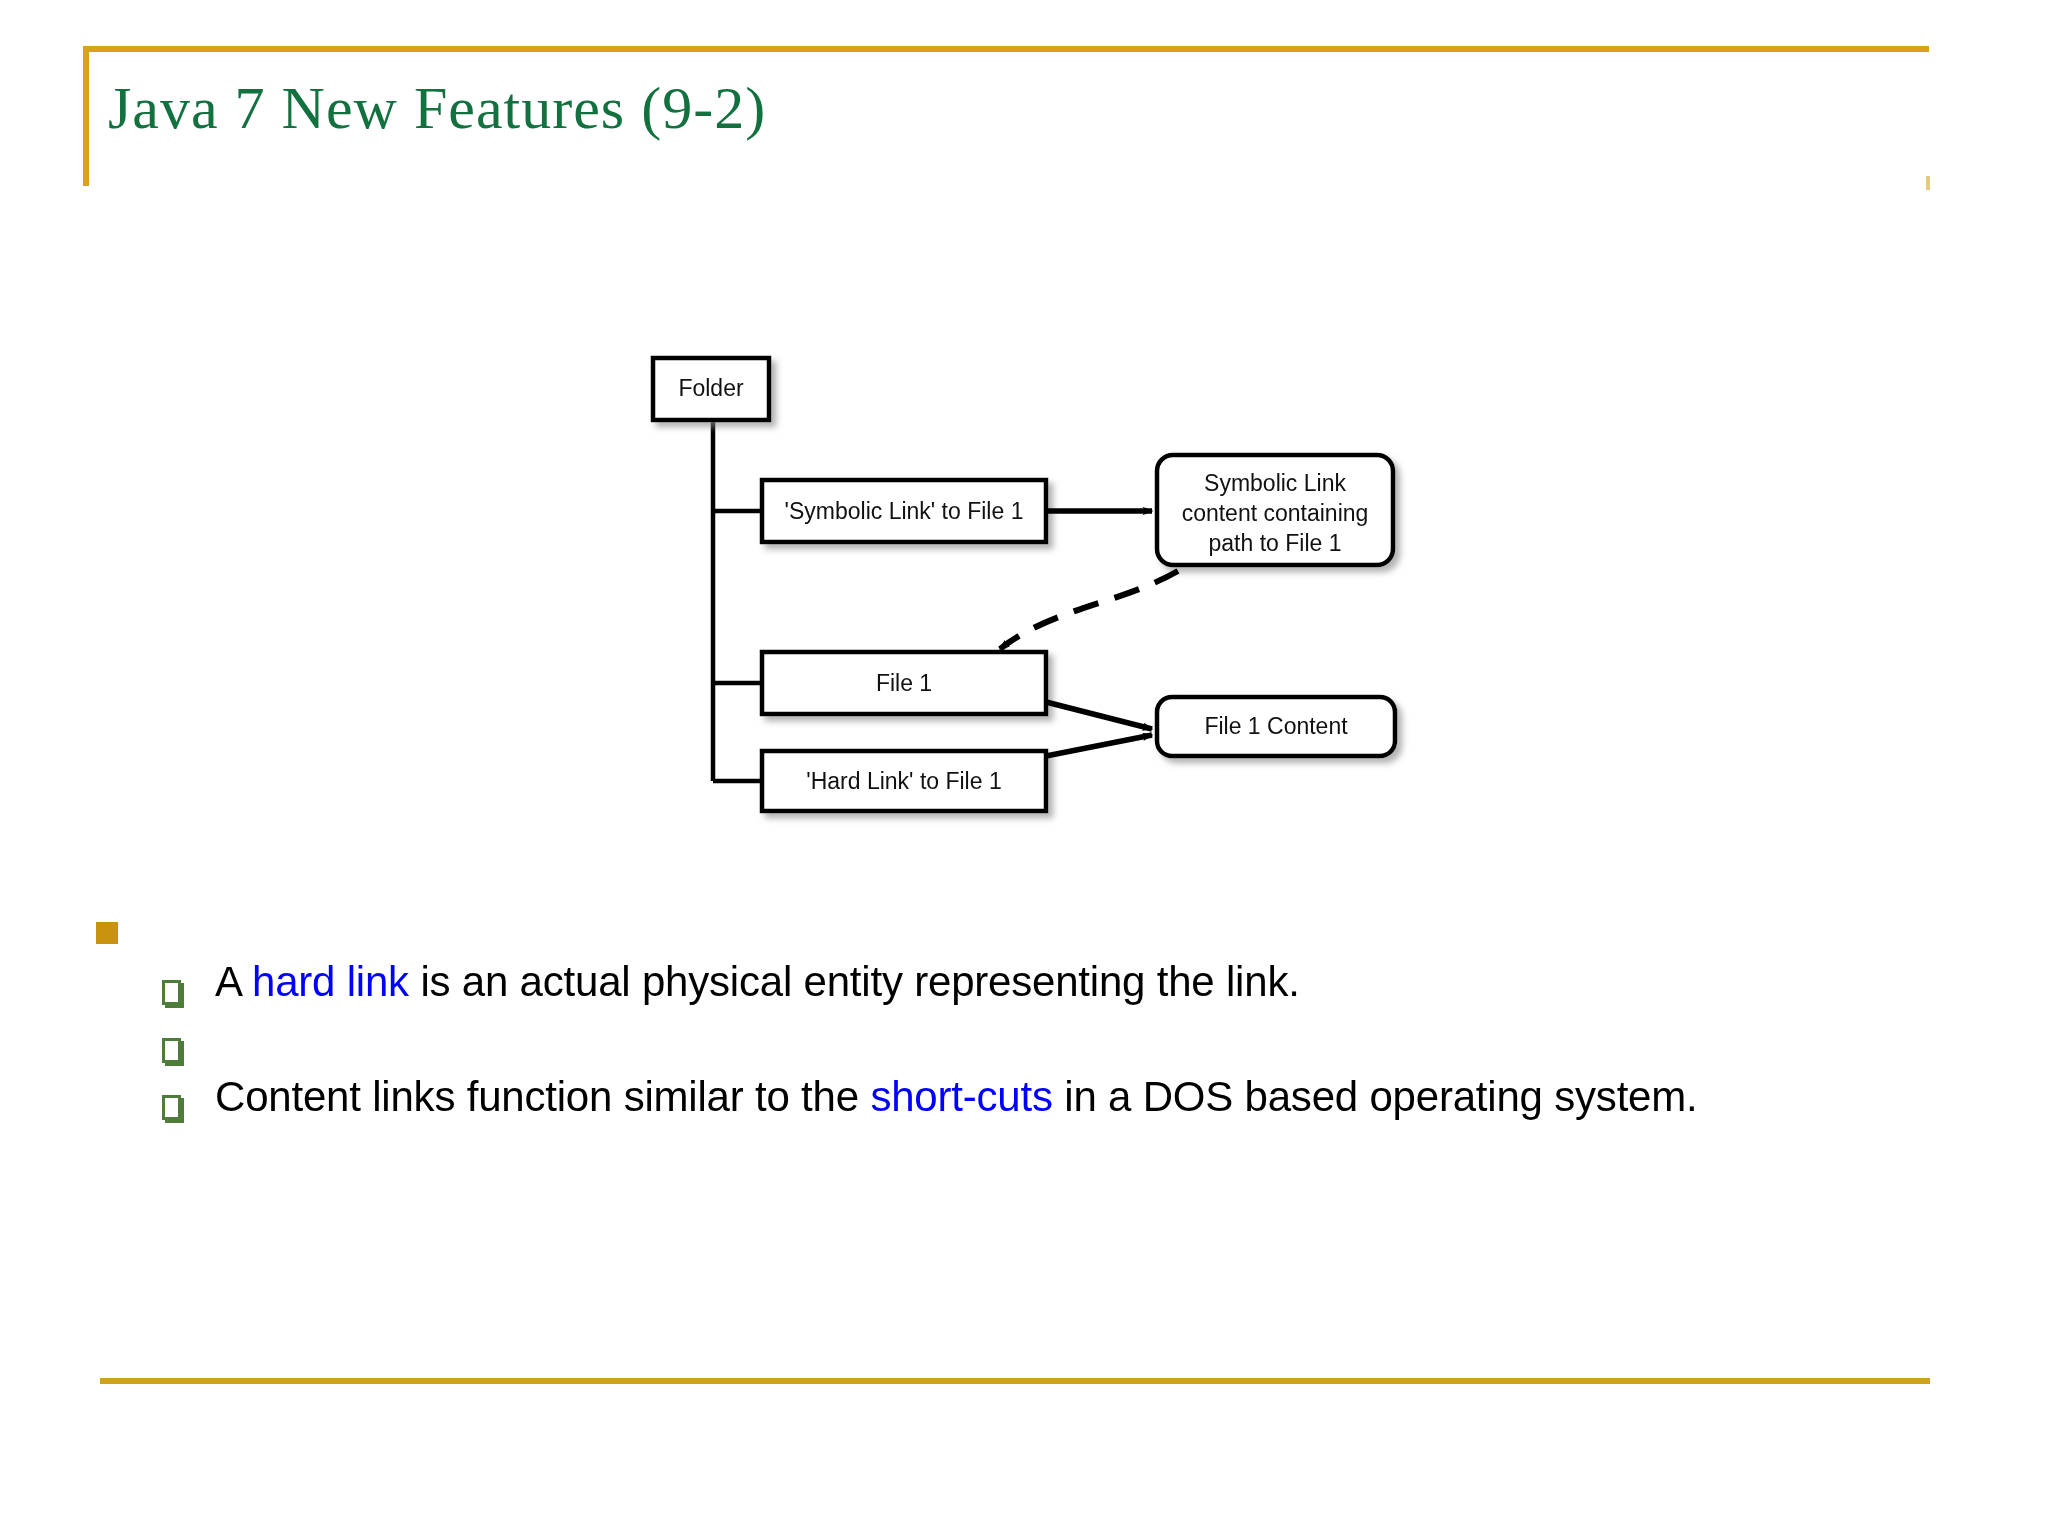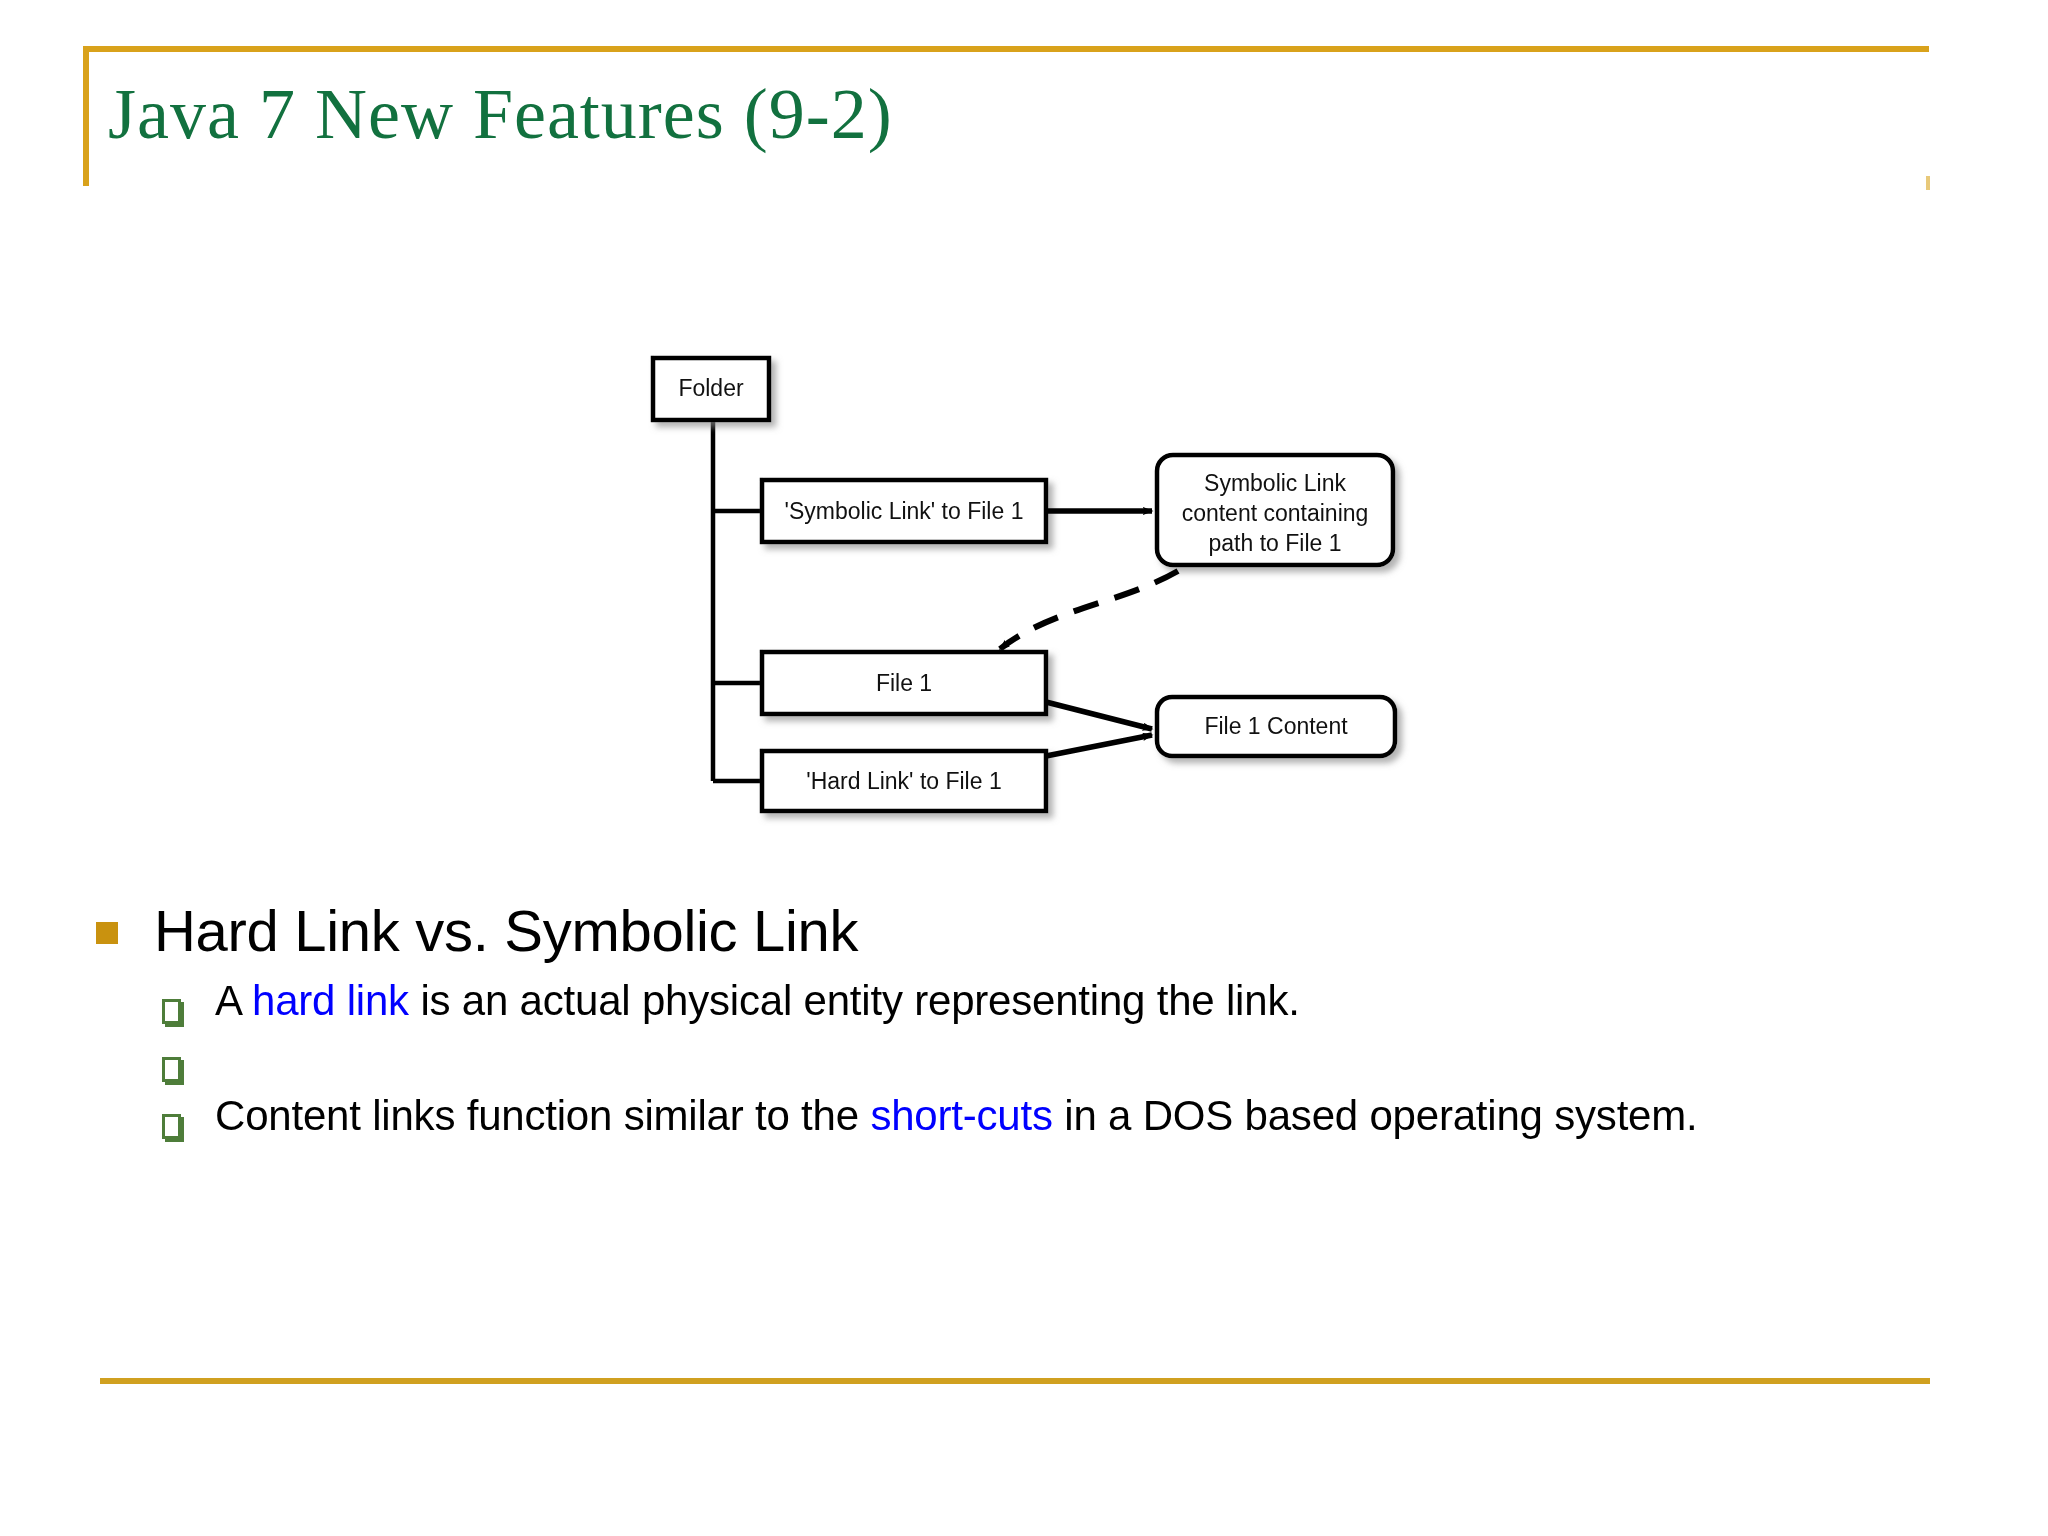--- a/index.html
+++ b/index.html
@@ -50,21 +50,21 @@
     height: 14px;
     background: #e8c97a;
   }
 
   
   .slide-title {
     position: absolute;
     left: 108px;
     top: 78px;
     font-family: "Liberation Serif", "DejaVu Serif", serif;
-    font-size: 72px;
+    font-size: 60px;
     line-height: 1.0;
     color: #12713f;
     letter-spacing: 1px;
     white-space: nowrap;
   }
 
   
   .diagram {
     position: absolute;
     left: 600px;
@@ -198,21 +198,20 @@
         <rect x="557" y="361" width="238" height="59" rx="15" ry="15" fill="#ffffff" stroke="#000000" stroke-width="4.5" filter="url(#bxshadow)"></rect>
         <text x="676" y="398" font-family="'Liberation Sans', sans-serif" font-size="23" text-anchor="middle" fill="#111111">File 1 Content</text>
       </g>
     </svg>
   </div>
 
   <div class="body-block">
 
     <div class="bullet-l1">
       <span class="marker-l1"></span>
-      <span class="text-l1">Hard Link vs. Symbolic Link</span>
     </div>
 
     <div class="bullet-l2">
       <span class="marker-l2"></span>
       <span class="text-l2"><span>A </span><span class="hl">hard link</span><span> is an actual physical entity representing the link.</span></span>
     </div>
 
     <div class="bullet-l2">
       <span class="marker-l2"></span>
     </div>

